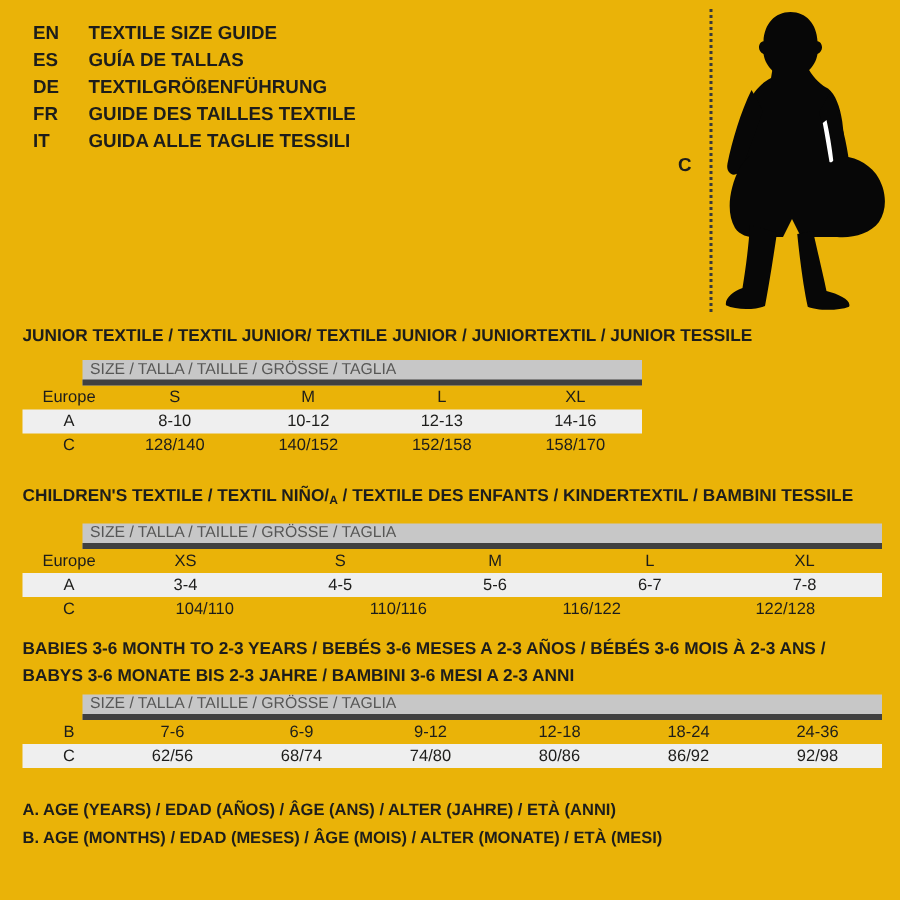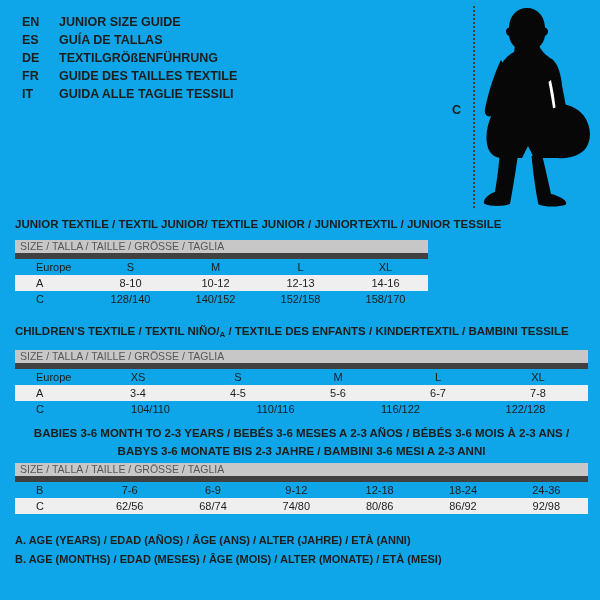--- a/index.html
+++ b/index.html
@@ -1,58 +1,58 @@
 <!DOCTYPE html>
 <html><head>
 <meta charset="utf-8">
 <title>Textile Size Guide</title>
 <style>
   html,body{margin:0;padding:0;background:#fff;}
   .page{
-    position:relative;width:600px;height:600px;background:#0ea5e9;
+    position:relative;width:600px;height:600px;background:#eab308;
     font-family:"Liberation Sans",sans-serif;color:#1d1d1b;overflow:hidden;
   }
   
   .lang-block{position:absolute;left:22px;top:13px;}
   .lang-row{display:flex;font-weight:bold;font-size:12.5px;line-height:18px;}
   .lang-code{width:37px;flex:0 0 37px;}
   .lang-label{white-space:nowrap;}
   
   .height-line{position:absolute;left:473px;top:6px;height:202px;border-left:2px dotted #3a3a3a;}
   .height-label{position:absolute;left:452px;top:103px;font-weight:bold;font-size:12.5px;}
   .baby-svg{position:absolute;left:470px;top:0;width:130px;height:212px;}
   
   .section{position:absolute;left:15px;}
   #sec-junior{top:218px;width:413px;}
   #sec-children{top:325px;width:573px;}
   #sec-babies{top:424px;width:573px;}
   .sec-title{font-weight:bold;font-size:11.5px;line-height:13px;margin-bottom:9px;white-space:nowrap;}
   .sec-title .subA{font-size:8px;vertical-align:-2px;}
-  .sec-title-2l{font-weight:bold;font-size:11.5px;line-height:18px;margin-bottom:3px;white-space:nowrap;text-align:center;}
+  .sec-title-2l{font-weight:bold;font-size:11.5px;line-height:18px;margin-bottom:3px;white-space:nowrap;}
   
   .size-bar{
-    height:13px;line-height:13px;background:#c7c7c7;border-bottom:6px solid #404040;
-    font-size:10.5px;color:#575756;padding-left:5px;white-space:nowrap;overflow:hidden;
+    height:13px;line-height:13px;background:#c7c7c7;border-bottom:4px solid #404040;
+    font-size:10.5px;color:#575756;padding-left:5px;white-space:nowrap;overflow:hidden;margin-left:40px;
   }
   .trow{display:flex;height:16px;line-height:16px;font-size:11px;align-items:center;}
-  .trow .lbl{width:57px;flex:0 0 57px;padding-left:5px;box-sizing:border-box;text-align:left;margin-left:16px;}
+  .trow .lbl{width:57px;flex:0 0 57px;padding-left:5px;box-sizing:border-box;text-align:center;}
   .trow .cell{flex:1;text-align:center;}
   .shade{background:#efefef;}
   
   .footnotes{position:absolute;left:15px;top:531px;font-weight:bold;font-size:11px;line-height:18.5px;white-space:nowrap;}
 </style>
 </head>
 <body>
 
 <div class="page">
 
   <div class="lang-block">
     <div class="lang-row">
       <span class="lang-code">EN</span>
-      <span class="lang-label">JUNIOR SIZE GUIDE</span>
+      <span class="lang-label">TEXTILE SIZE GUIDE</span>
     </div>
     <div class="lang-row">
       <span class="lang-code">ES</span>
       <span class="lang-label">GUÍA DE TALLAS</span>
     </div>
     <div class="lang-row">
       <span class="lang-code">DE</span>
       <span class="lang-label">TEXTILGRÖßENFÜHRUNG</span>
     </div>
     <div class="lang-row">

